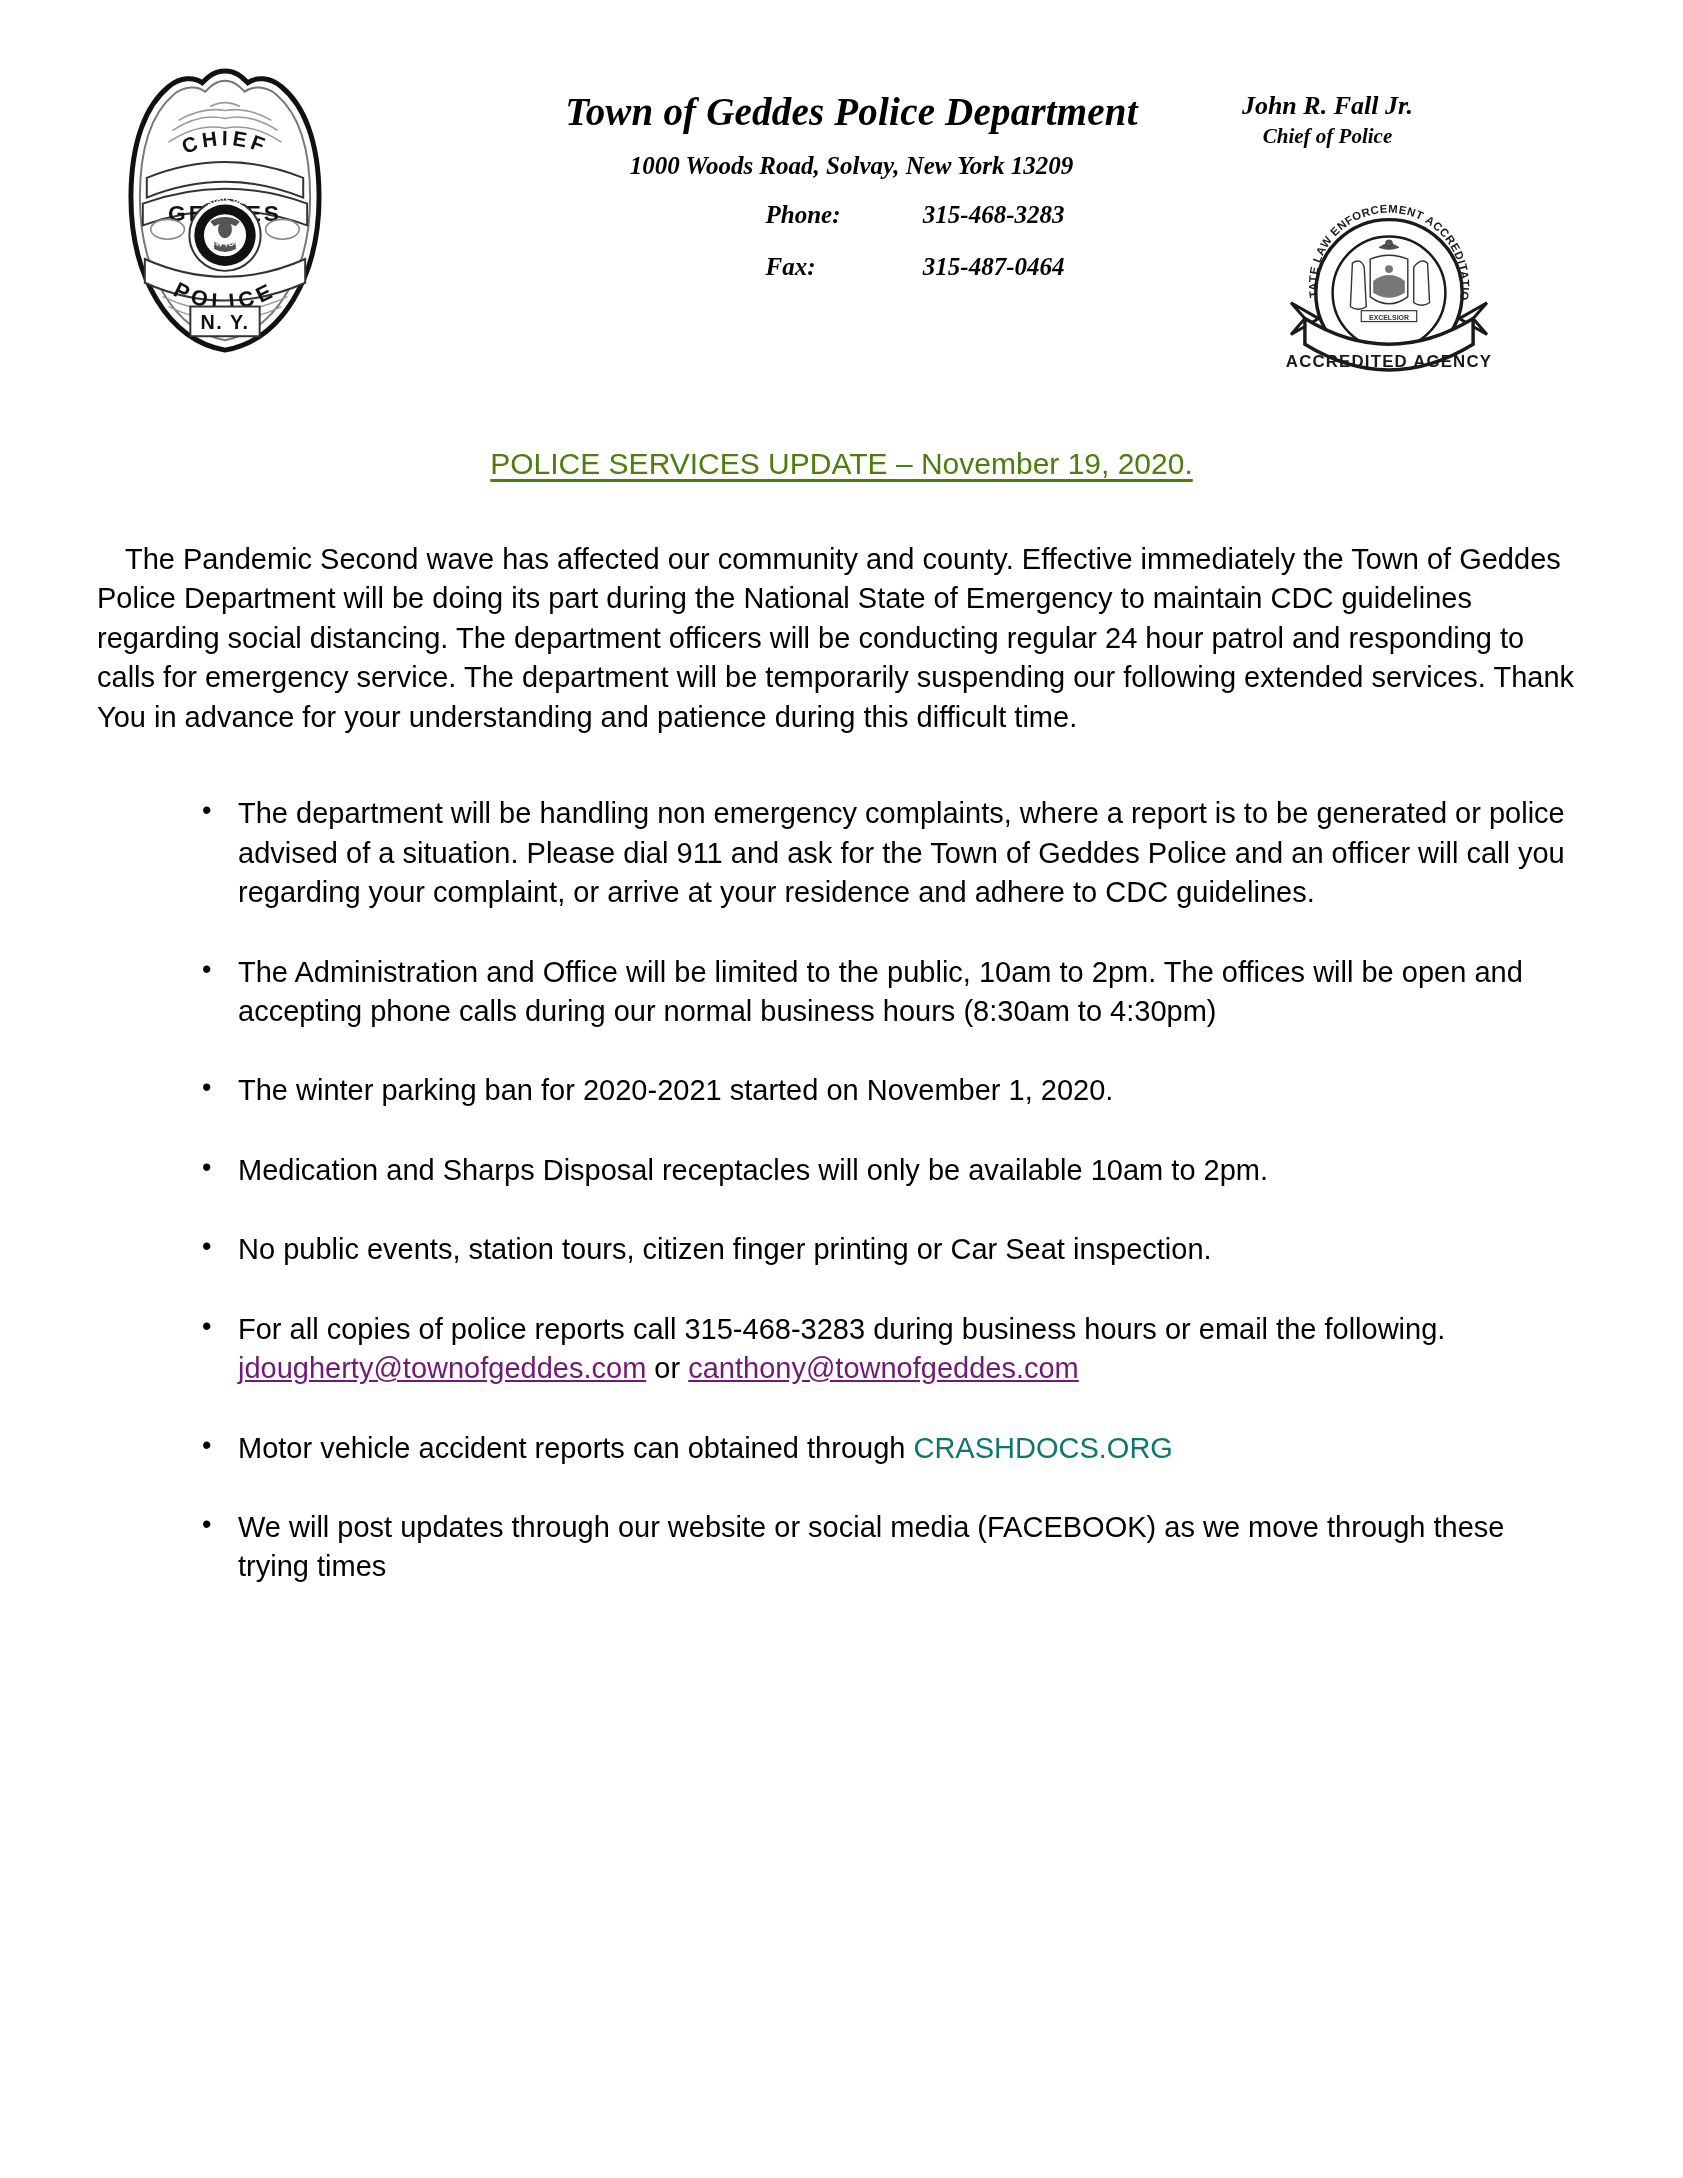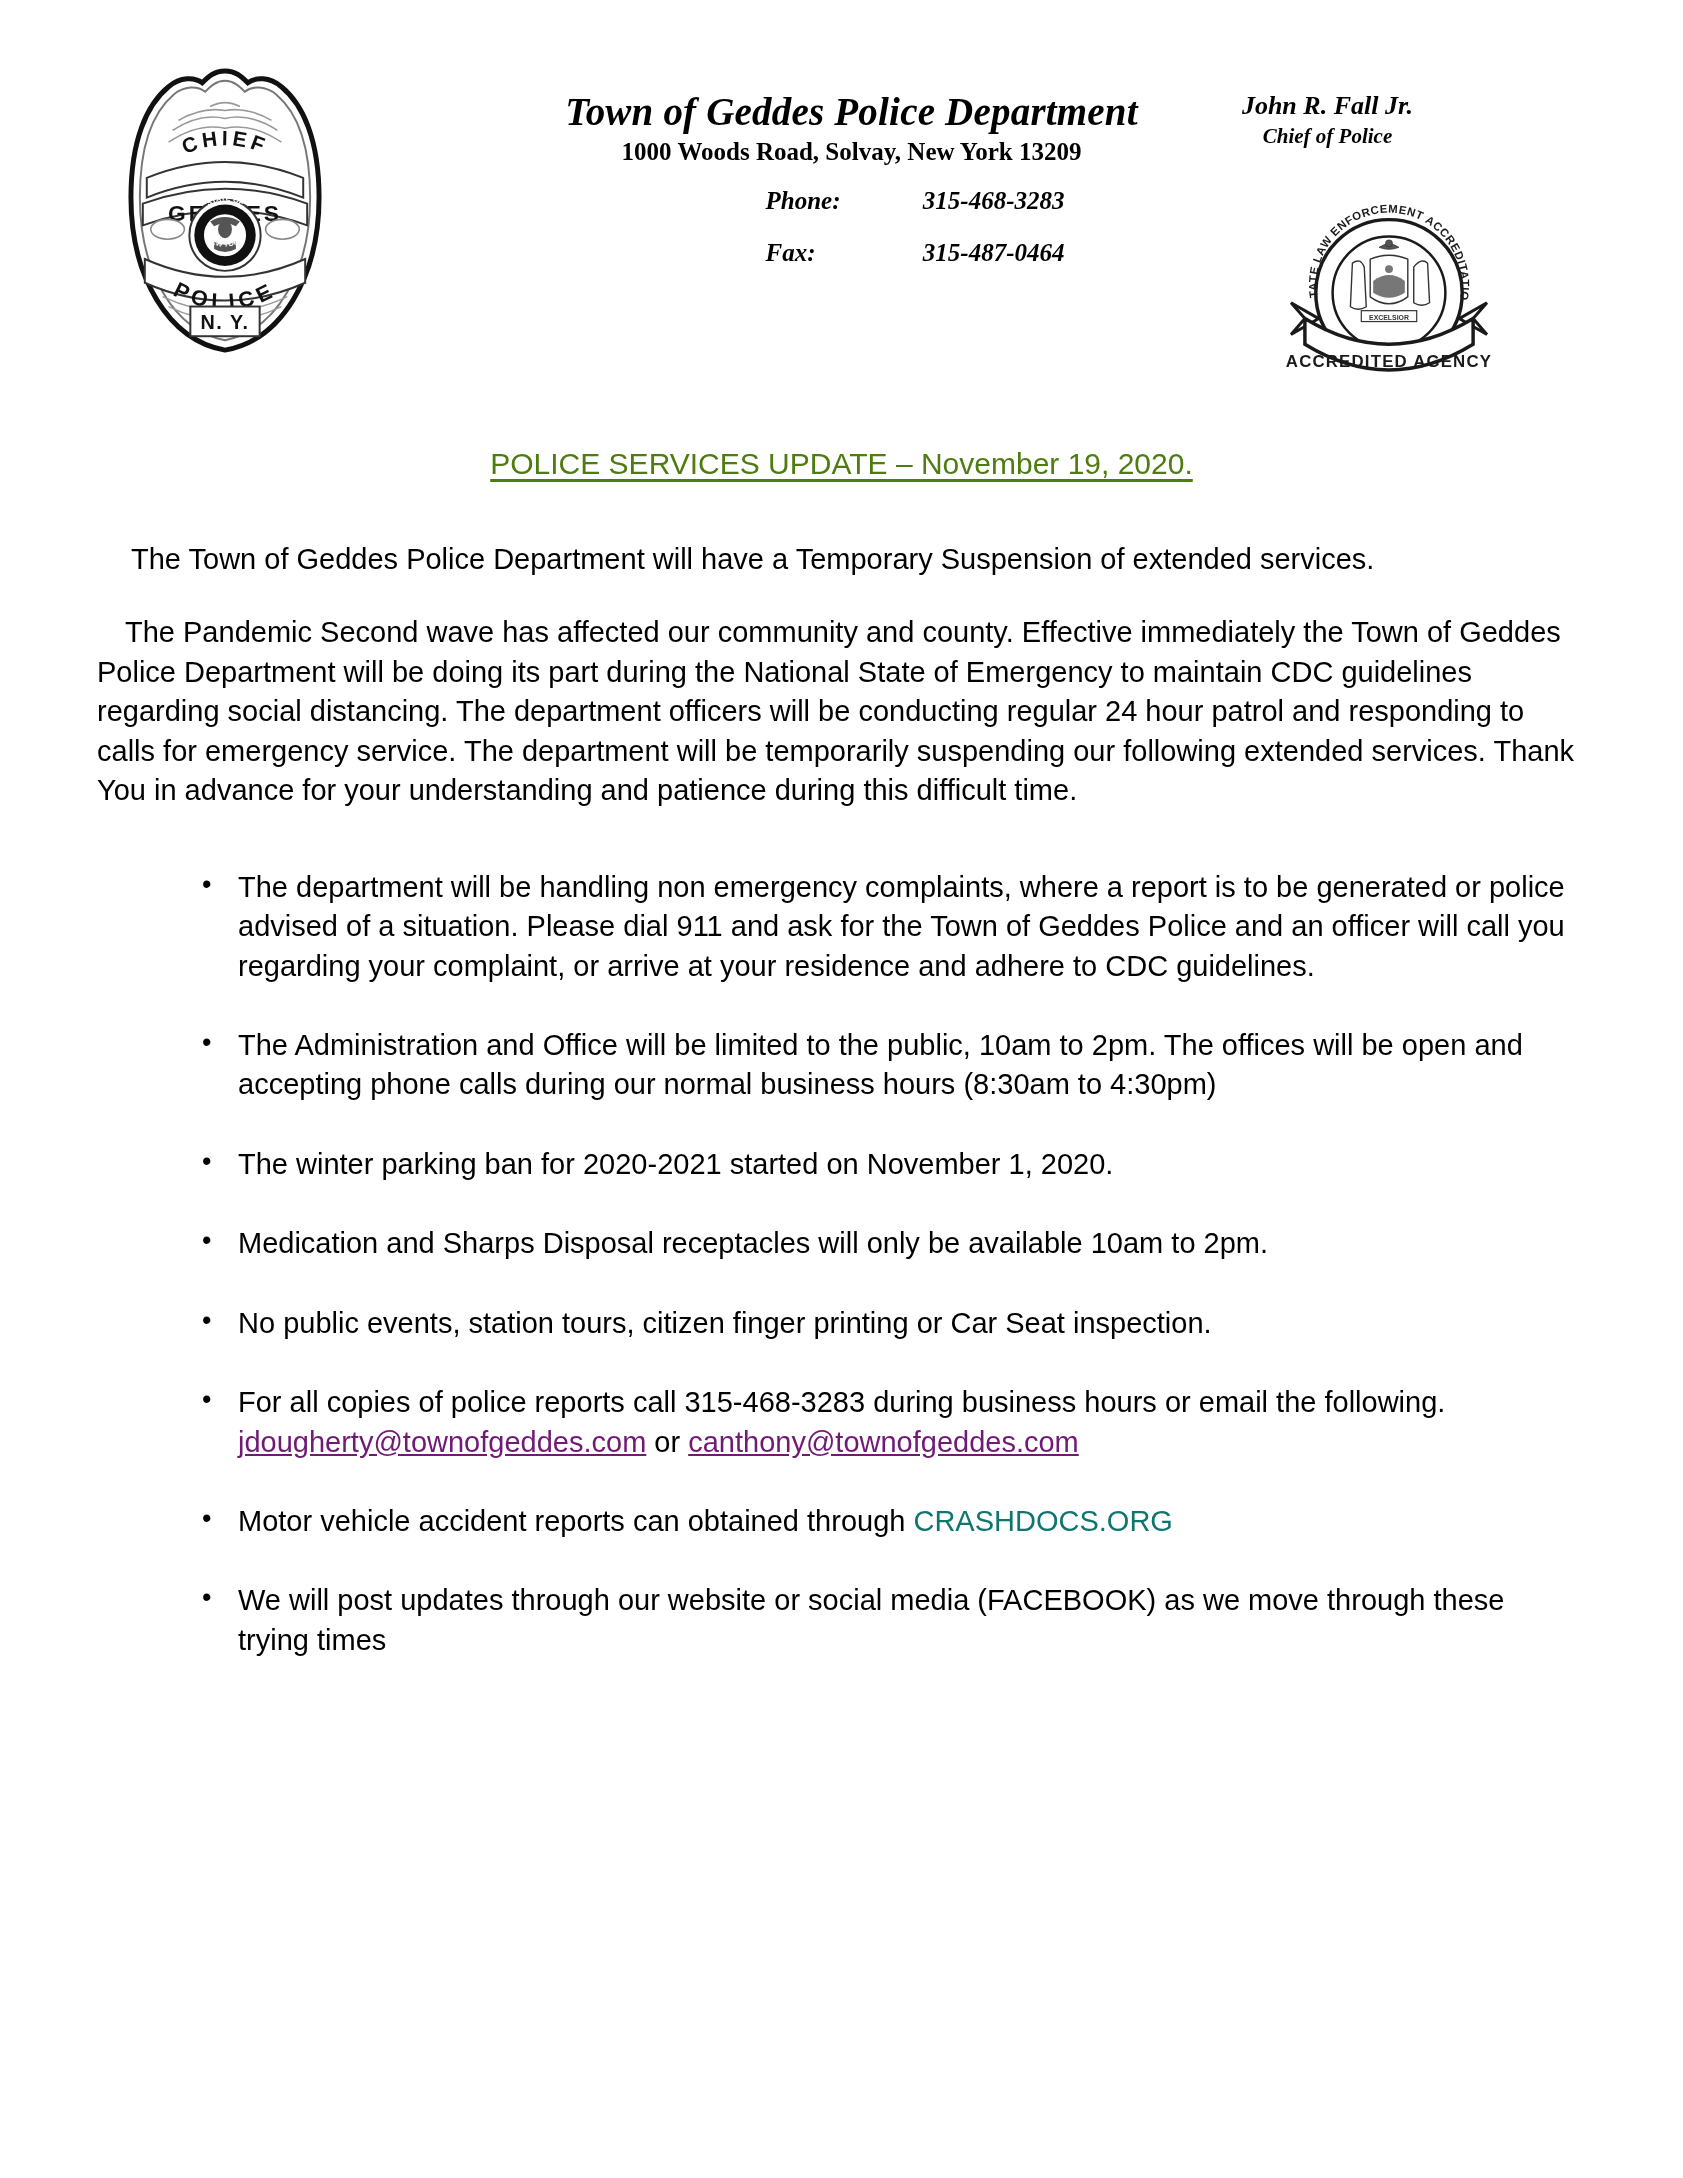--- a/index.html
+++ b/index.html
@@ -50,21 +50,22 @@
     font-size: 39px;
     font-weight: bold;
     font-style: italic;
     letter-spacing: 0.2px;
     line-height: 1.08;
     white-space: nowrap;
   }
   .lh-address {
     font-size: 25px;
     font-weight: bold;
-    margin-top: 5px;
+    font-style: italic;
+    margin-top: 19px;
     white-space: nowrap;
   }
   .lh-row {
     display: flex;
     justify-content: center;
     font-size: 25px;
     font-weight: bold;
     font-style: italic;
     line-height: 1.34;
     margin-top: 18px;
@@ -315,21 +316,20 @@
       </svg>
     </div>
   </div>
 
   <div class="doc-title">
     <span class="u">POLICE SERVICES UPDATE – November 19, 2020.</span>
   </div>
 
   <div class="content">
 
-    <p class="para lead">The Town of Geddes Police Department will have a Temporary Suspension of extended services.</p>
 
     <p class="para indent2">The Pandemic Second wave has affected our community and county. Effective immediately the Town of Geddes Police Department will be doing its part during the National State of Emergency to maintain CDC guidelines regarding social distancing. The department officers will be conducting regular 24 hour patrol and responding to calls for emergency service. The department will be temporarily suspending our following extended services. Thank You in advance for your understanding and patience during this difficult time.</p>
 
     <ul class="bullets">
 
       <li>
         <span>The department will be handling non emergency complaints, where a report is to be generated or police advised of a situation. Please dial 911 and ask for the Town of Geddes Police and an officer will call you regarding your complaint, or arrive at your residence and adhere to CDC guidelines.</span>
       </li>
 
       <li>

